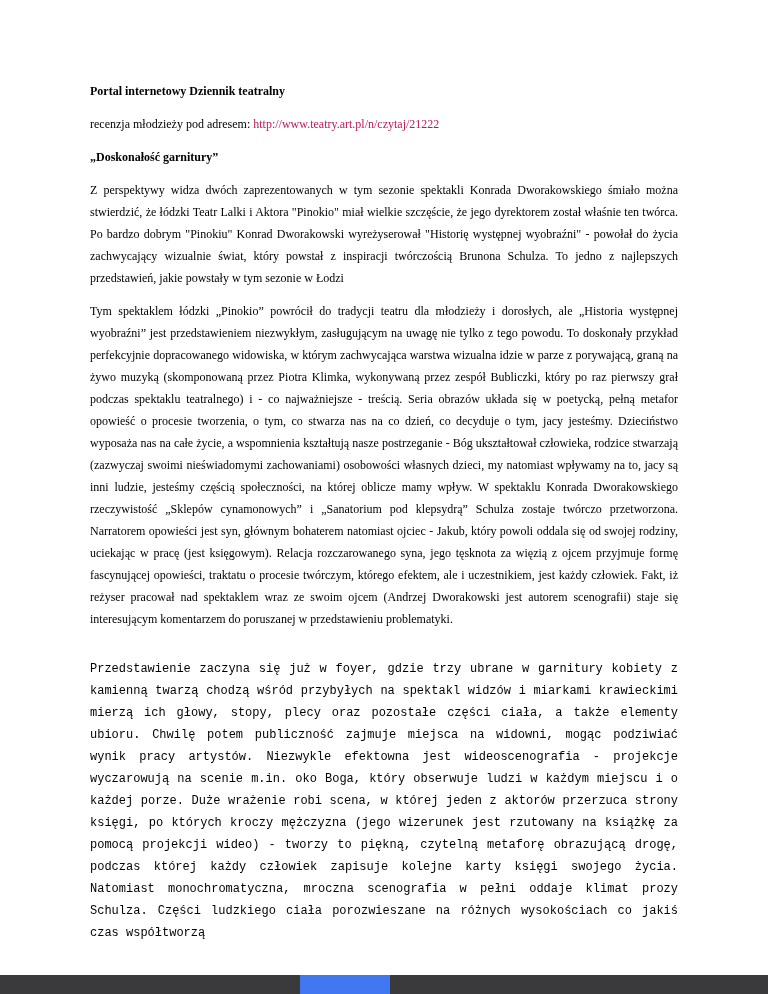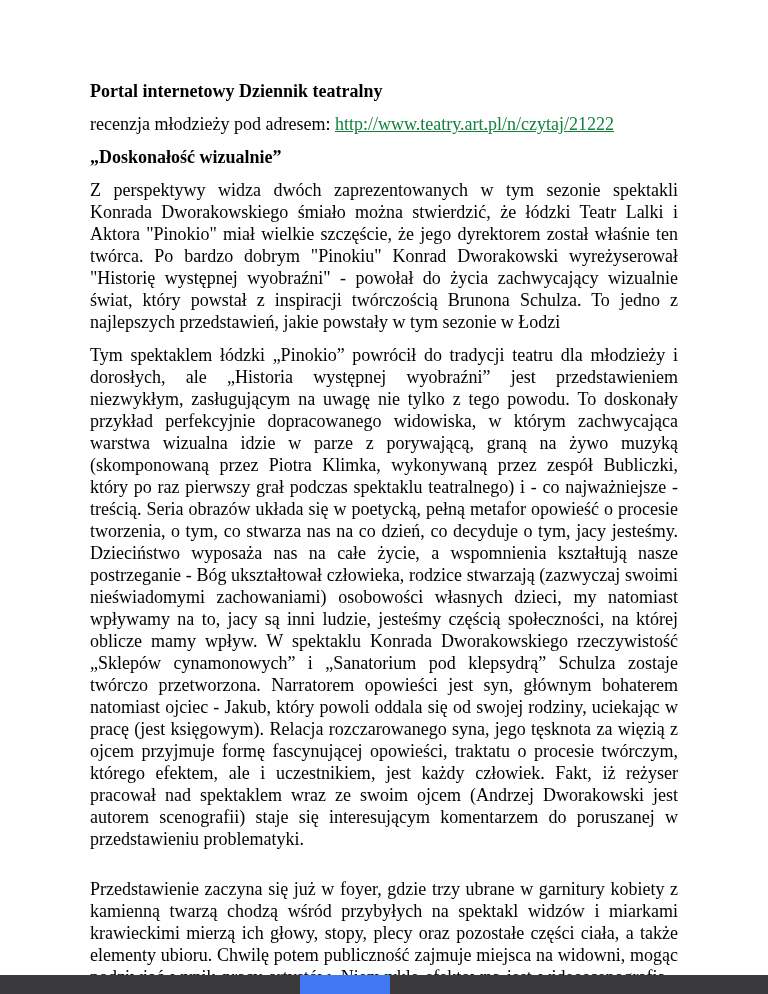--- a/index.html
+++ b/index.html
@@ -16,38 +16,38 @@
     color: #000000;
   }
   .doc {
     position: absolute;
     top: 0;
     left: 0;
     right: 0;
     bottom: 19px;
     padding: 80px 90px 0 90px;
     box-sizing: border-box;
-    font-size: 18px;
+    font-size: 12px;
     line-height: 22px;
     text-align: justify;
   }
   .doc p {
     margin: 0 0 11px 0;
   }
   .bold {
     font-weight: bold;
   }
   .link {
-    color: #15803d;
-    text-decoration: underline;
+    color: #be185d;
     cursor: pointer;
     word-break: break-all;
   }
   .gap-top {
     margin-top: 28px !important;
+    font-family: Liberation Mono, monospace;
   }
   .bottom-bar {
     position: absolute;
     left: 0;
     right: 0;
     bottom: 0;
     height: 19px;
     background: #3a3a3c;
   }
   .bar-active {
@@ -59,21 +59,21 @@
     background: #4277f2;
     cursor: pointer;
   }
 </style>
 </head>
 <body>
 
 <div class="doc">
   <p class="bold">Portal internetowy Dziennik teatralny</p>
   <p><span>recenzja młodzieży pod adresem: </span><a class="link">http://www.teatry.art.pl/n/czytaj/21222</a></p>
-  <p class="bold">„Doskonałość wizualnie”</p>
+  <p class="bold">„Doskonałość garnitury”</p>
   <p>Z perspektywy widza dwóch zaprezentowanych w tym sezonie spektakli Konrada Dworakowskiego śmiało można stwierdzić, że łódzki Teatr Lalki i Aktora "Pinokio" miał wielkie szczęście, że jego dyrektorem został właśnie ten twórca. Po bardzo dobrym "Pinokiu" Konrad Dworakowski wyreżyserował "Historię występnej wyobraźni" - powołał do życia zachwycający wizualnie świat, który powstał z inspiracji twórczością Brunona Schulza. To jedno z najlepszych przedstawień, jakie powstały w tym sezonie w Łodzi</p>
   <p>Tym spektaklem łódzki „Pinokio” powrócił do tradycji teatru dla młodzieży i dorosłych, ale „Historia występnej wyobraźni” jest przedstawieniem niezwykłym, zasługującym na uwagę nie tylko z tego powodu. To doskonały przykład perfekcyjnie dopracowanego widowiska, w którym zachwycająca warstwa wizualna idzie w parze z porywającą, graną na żywo muzyką (skomponowaną przez Piotra Klimka, wykonywaną przez zespół Bubliczki, który po raz pierwszy grał podczas spektaklu teatralnego) i - co najważniejsze - treścią. Seria obrazów układa się w poetycką, pełną metafor opowieść o procesie tworzenia, o tym, co stwarza nas na co dzień, co decyduje o tym, jacy jesteśmy. Dzieciństwo wyposaża nas na całe życie, a wspomnienia kształtują nasze postrzeganie - Bóg ukształtował człowieka, rodzice stwarzają (zazwyczaj swoimi nieświadomymi zachowaniami) osobowości własnych dzieci, my natomiast wpływamy na to, jacy są inni ludzie, jesteśmy częścią społeczności, na której oblicze mamy wpływ. W spektaklu Konrada Dworakowskiego rzeczywistość „Sklepów cynamonowych” i „Sanatorium pod klepsydrą” Schulza zostaje twórczo przetworzona. Narratorem opowieści jest syn, głównym bohaterem natomiast ojciec - Jakub, który powoli oddala się od swojej rodziny, uciekając w pracę (jest księgowym). Relacja rozczarowanego syna, jego tęsknota za więzią z ojcem przyjmuje formę fascynującej opowieści, traktatu o procesie twórczym, którego efektem, ale i uczestnikiem, jest każdy człowiek. Fakt, iż reżyser pracował nad spektaklem wraz ze swoim ojcem (Andrzej Dworakowski jest autorem scenografii) staje się interesującym komentarzem do poruszanej w przedstawieniu problematyki.</p>
   <p class="gap-top">Przedstawienie zaczyna się już w foyer, gdzie trzy ubrane w garnitury kobiety z kamienną twarzą chodzą wśród przybyłych na spektakl widzów i miarkami krawieckimi mierzą ich głowy, stopy, plecy oraz pozostałe części ciała, a także elementy ubioru. Chwilę potem publiczność zajmuje miejsca na widowni, mogąc podziwiać wynik pracy artystów. Niezwykle efektowna jest wideoscenografia - projekcje wyczarowują na scenie m.in. oko Boga, który obserwuje ludzi w każdym miejscu i o każdej porze. Duże wrażenie robi scena, w której jeden z aktorów przerzuca strony księgi, po których kroczy mężczyzna (jego wizerunek jest rzutowany na książkę za pomocą projekcji wideo) - tworzy to piękną, czytelną metaforę obrazującą drogę, podczas której każdy człowiek zapisuje kolejne karty księgi swojego życia. Natomiast monochromatyczna, mroczna scenografia w pełni oddaje klimat prozy Schulza. Części ludzkiego ciała porozwieszane na różnych wysokościach co jakiś czas współtworzą</p>
 </div>
 
 <div class="bottom-bar">
   <div class="bar-active"></div>
 </div>
 
 </body></html>

